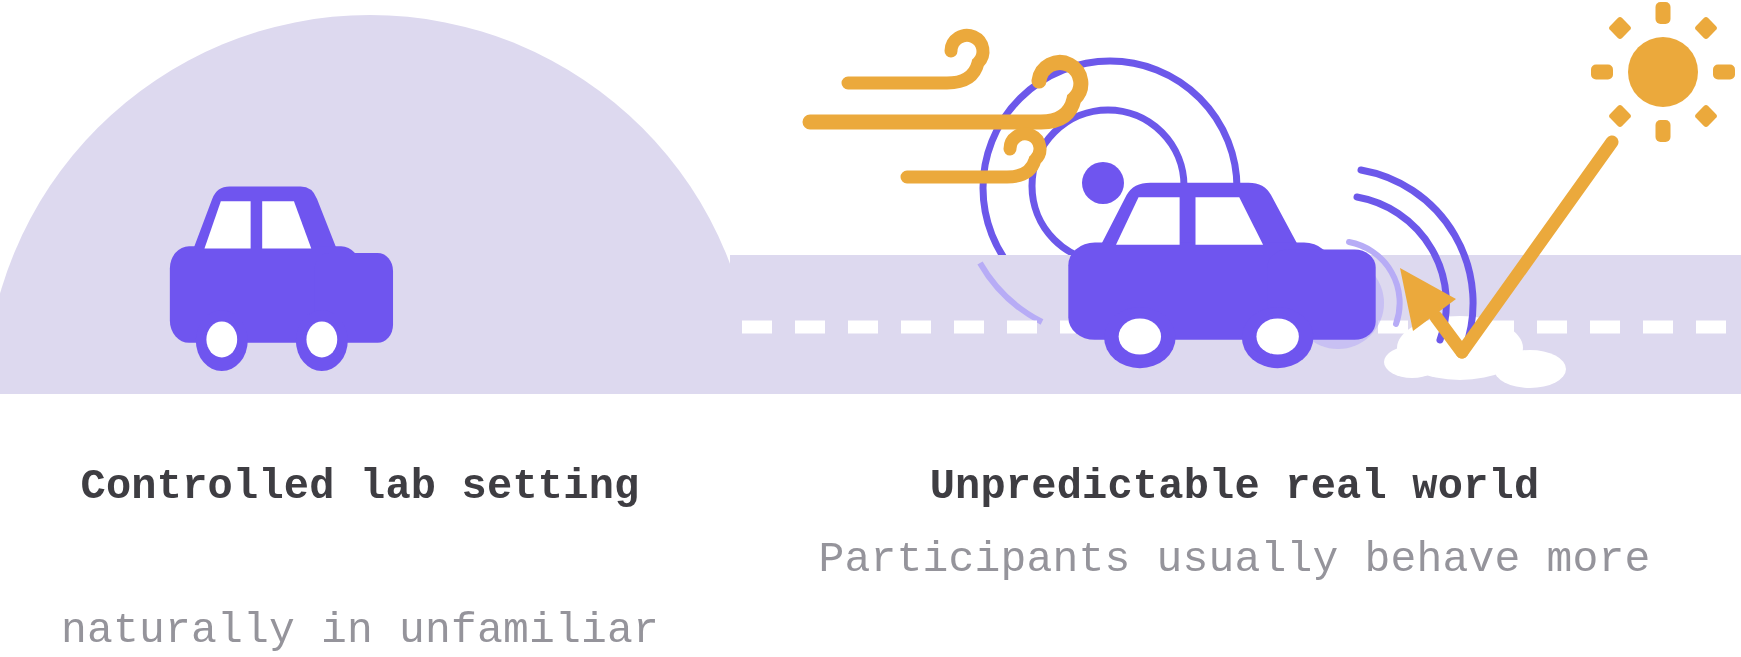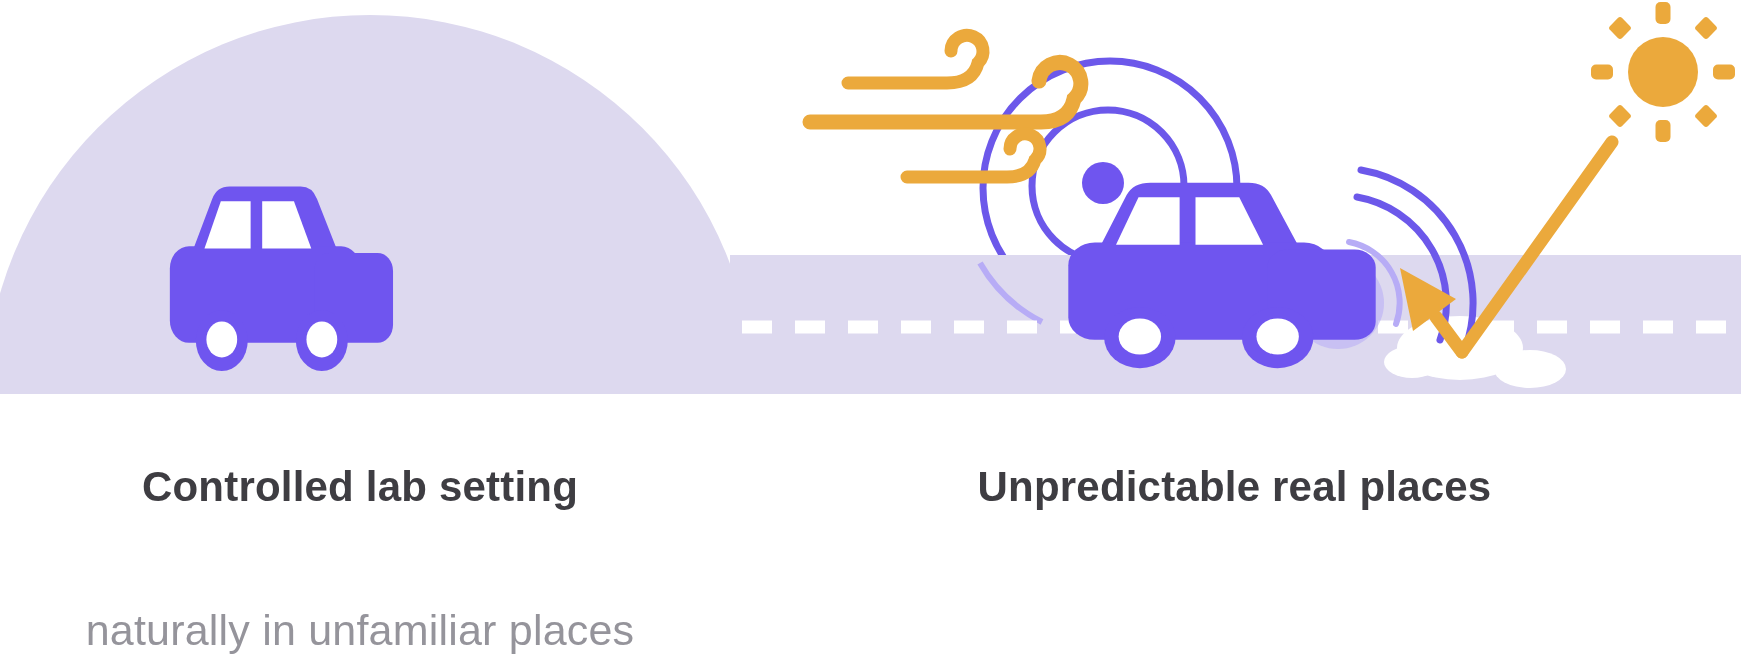--- a/index.html
+++ b/index.html
@@ -1,21 +1,21 @@
 <!DOCTYPE html>
 <html style="--c-background: #FFFFFF; --c-lavender: #DDD9EF; --c-purple: #6F55EF; --c-swirlDark: #6C58EA; --c-swirlLight: #B7ACF6; --c-orange: #EBA93C; --c-roadLine: #FFFFFF; --c-cloud: #FFFFFF; --c-titleText: #3E3D42; --c-subtitleText: #95949B;"><head>
 <meta charset="utf-8">
 <style>
   html,body{margin:0;padding:0;background:#fff;}
   .stage{
     position:relative;
     width:1741px;height:657px;
     overflow:hidden;
     background:var(--c-background,#fff);
-    font-family:Liberation Sans, sans-serif;
+    font-family:Liberation Mono, monospace;
   }
   .illustration{position:absolute;left:0;top:0;width:1741px;height:657px;display:block;}
 
   
   .f-lav{fill:var(--c-lavender);}
   .f-purple{fill:var(--c-purple);}
   .f-white{fill:#fff;}
   .f-orange{fill:var(--c-orange);}
   .f-swirl-light{fill:var(--c-swirlLight);opacity:.55;}
   .s-swirl{stroke:var(--c-swirlDark);stroke-width:7;fill:none;}
@@ -120,19 +120,19 @@
 
   <div class="caption caption-left">
     <div class="caption-title">Controlled lab setting</div>
     <div class="caption-sub">
       <br>
       <span>naturally in unfamiliar places</span>
     </div>
   </div>
 
   <div class="caption caption-right">
-    <div class="caption-title">Unpredictable real places</div>
+    <div class="caption-title">Unpredictable real world</div>
     <div class="caption-sub">
-      <br>
+      <span>Participants usually behave more</span><br>
     </div>
   </div>
 
 </div>
 
 </body></html>

